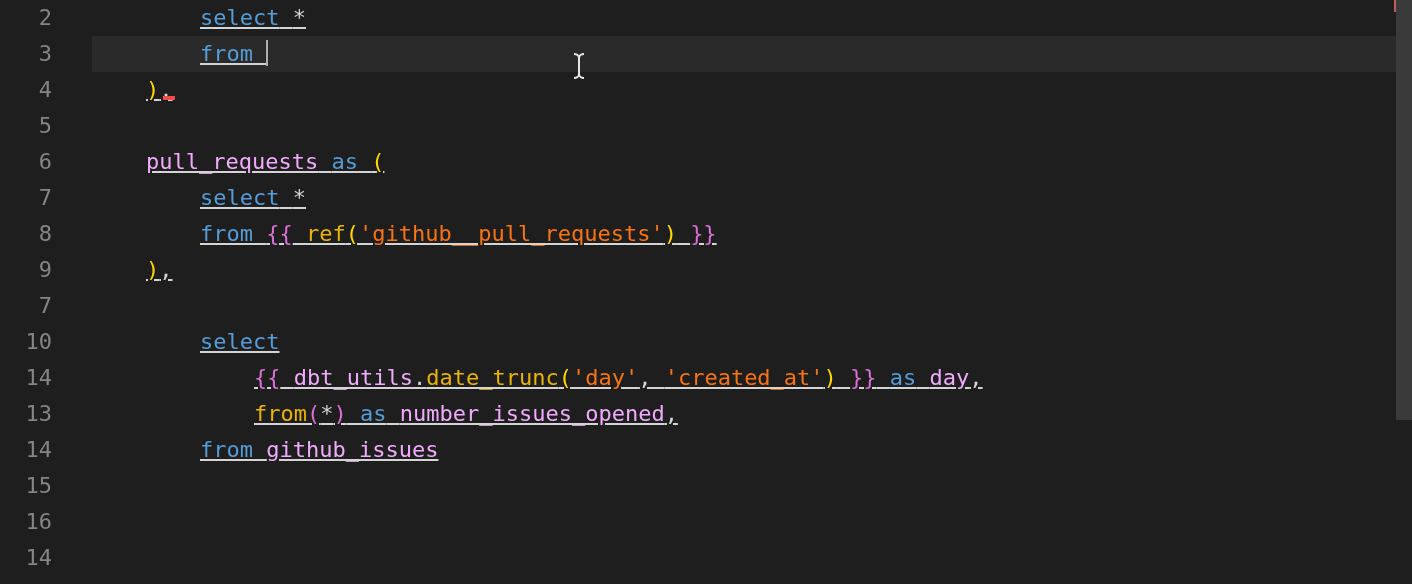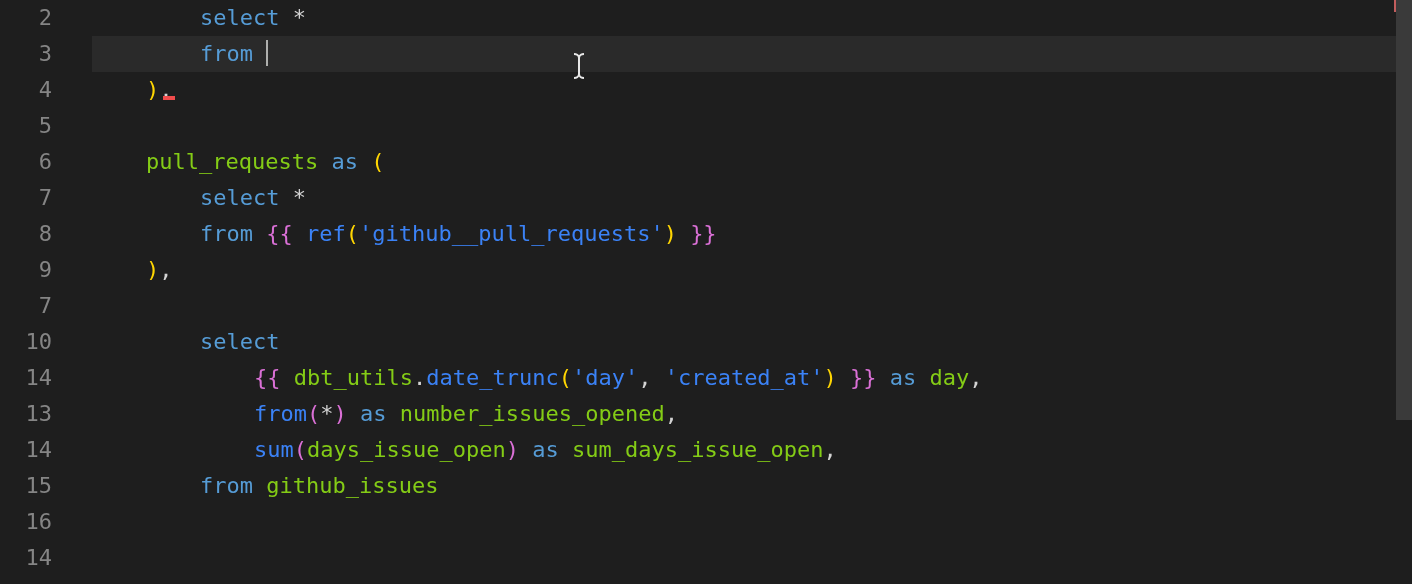--- a/index.html
+++ b/index.html
@@ -28,20 +28,21 @@
     height: 36px;
     line-height: 36px;
     padding-right: 20px;
     color: #858585;
     font-variant-numeric: tabular-nums;
   }
   .code {
     flex: 1;
     position: relative;
     padding-left: 20px;
+    text-decoration: underline;
   }
   .row {
     height: 36px;
     line-height: 36px;
     white-space: pre;
   }
   .row.current {
     background: #2a2a2a;
   }
   .indent {
@@ -55,25 +56,25 @@
     left: 0;
     top: 0;
     bottom: 0;
     width: 1px;
     background: #404040;
   }
   .indent.none::before { display:none; }
   .tok-kw    { color: #569cd6; }
   .tok-punc  { color: #d4d4d4; }
   .tok-star  { color: #d4d4d4; }
-  .tok-ident { color: #84cc16; }
+  .tok-ident { color: #f0abfc; }
   .tok-brace-y { color: #ffd602; }
   .tok-brace-p { color: #da70d6; }
-  .tok-fn    { color: #3b82f6; }
-  .tok-str   { color: #3b82f6; }
+  .tok-fn    { color: #eab308; }
+  .tok-str   { color: #f97316; }
   .tok-dot   { color: #d4d4d4; }
   .cursor-txt {
     display:inline-block;
     width:2px;
     height:26px;
     background:#aeafad;
     vertical-align:middle;
     margin-bottom:4px;
   }
   .ibeam {
@@ -162,21 +163,20 @@
 
     <div class="row"></div>
 
 
     <div class="row"><span class="indent none"></span><span class="indent"></span><span class="tok-kw">select</span></div>
 
     <div class="row"><span class="indent none"></span><span class="indent"></span><span class="indent"></span><span class="tok-brace-p">{{</span> <span class="tok-ident">dbt_utils</span><span class="tok-dot">.</span><span class="tok-fn">date_trunc</span><span class="tok-brace-y">(</span><span class="tok-str">'day'</span><span class="tok-punc">, </span><span class="tok-str">'created_at'</span><span class="tok-brace-y">)</span> <span class="tok-brace-p">}}</span> <span class="tok-kw">as</span> <span class="tok-ident">day</span><span class="tok-punc">,</span></div>
 
     <div class="row"><span class="indent none"></span><span class="indent"></span><span class="indent"></span><span class="tok-fn">from</span><span class="tok-brace-p">(</span><span class="tok-star">*</span><span class="tok-brace-p">)</span> <span class="tok-kw">as</span> <span class="tok-ident">number_issues_opened</span><span class="tok-punc">,</span></div>
 
-    <div class="row"><span class="indent none"></span><span class="indent"></span><span class="indent"></span><span class="tok-fn">sum</span><span class="tok-brace-p">(</span><span class="tok-ident">days_issue_open</span><span class="tok-brace-p">)</span> <span class="tok-kw">as</span> <span class="tok-ident">sum_days_issue_open</span><span class="tok-punc">,</span></div>
 
 
     <div class="row"><span class="indent none"></span><span class="indent"></span><span class="tok-kw">from</span> <span class="tok-ident">github_issues</span></div>
 
     <div class="redsq"></div>
 
     <div class="ibeam">
       <svg viewBox="0 0 18 28">
           <g stroke="#e8e8e8" stroke-width="2" fill="none">
             <path d="M4 2 C6 2 9 3 9 6 C9 3 12 2 14 2"></path>

